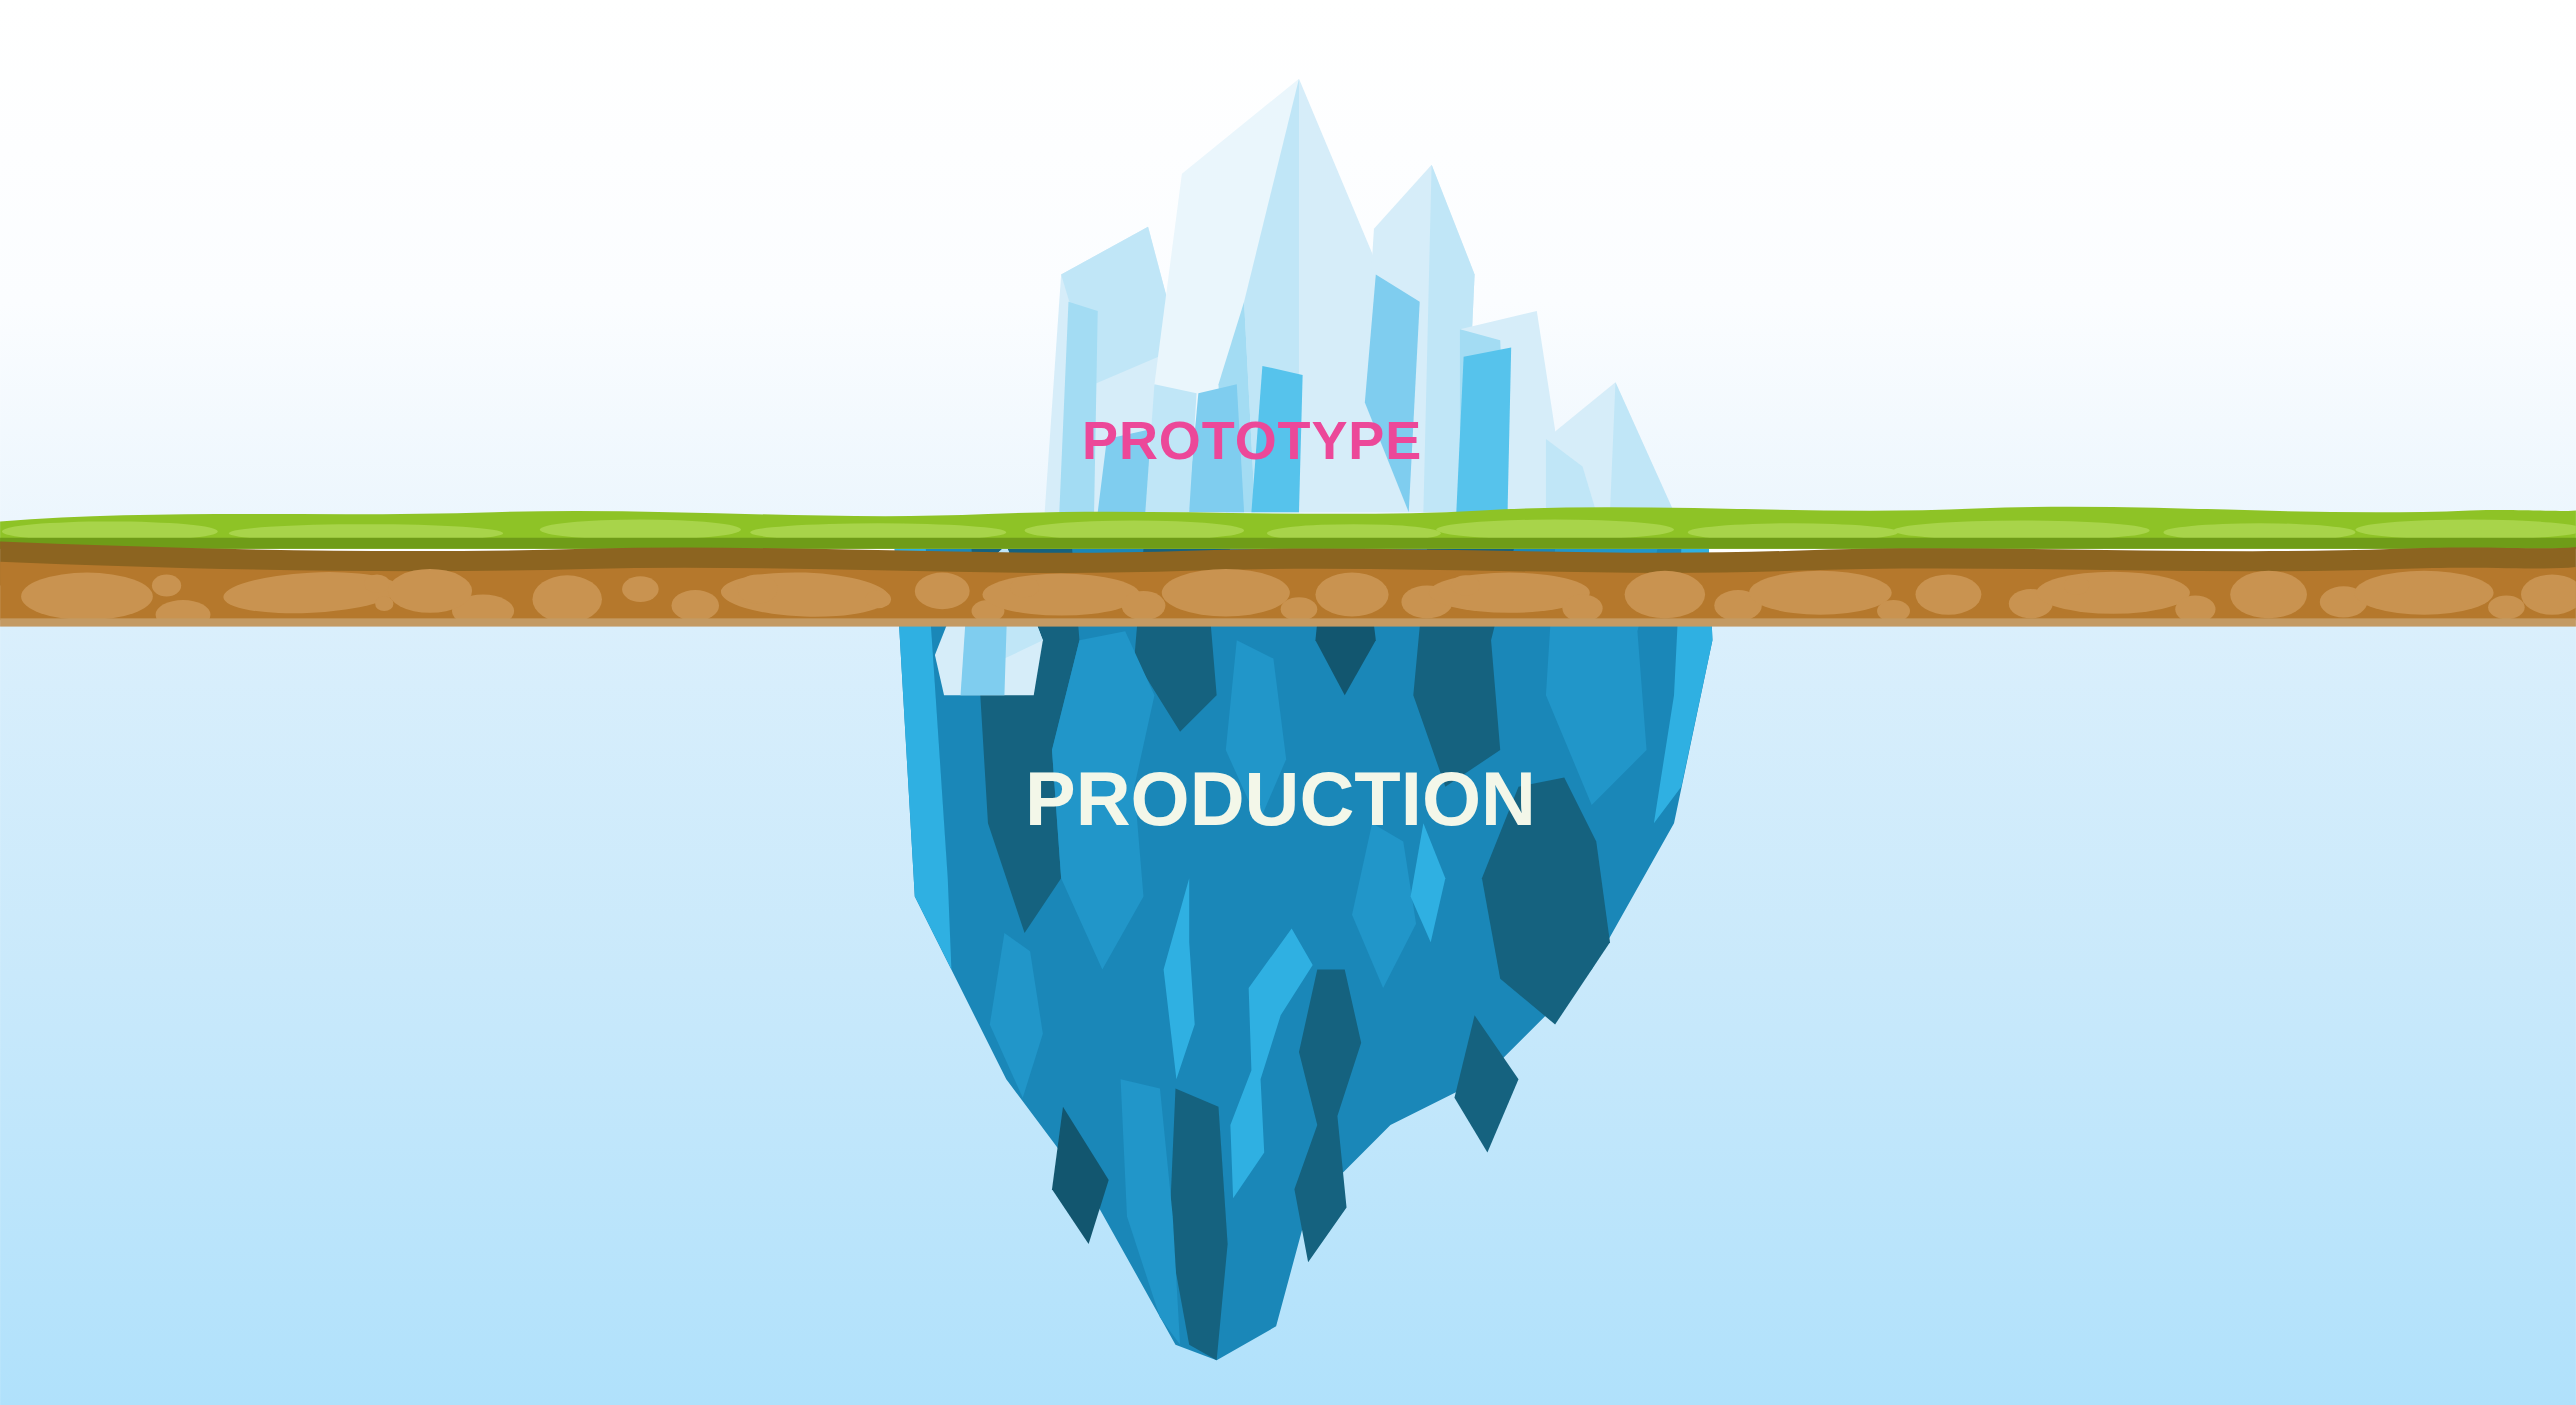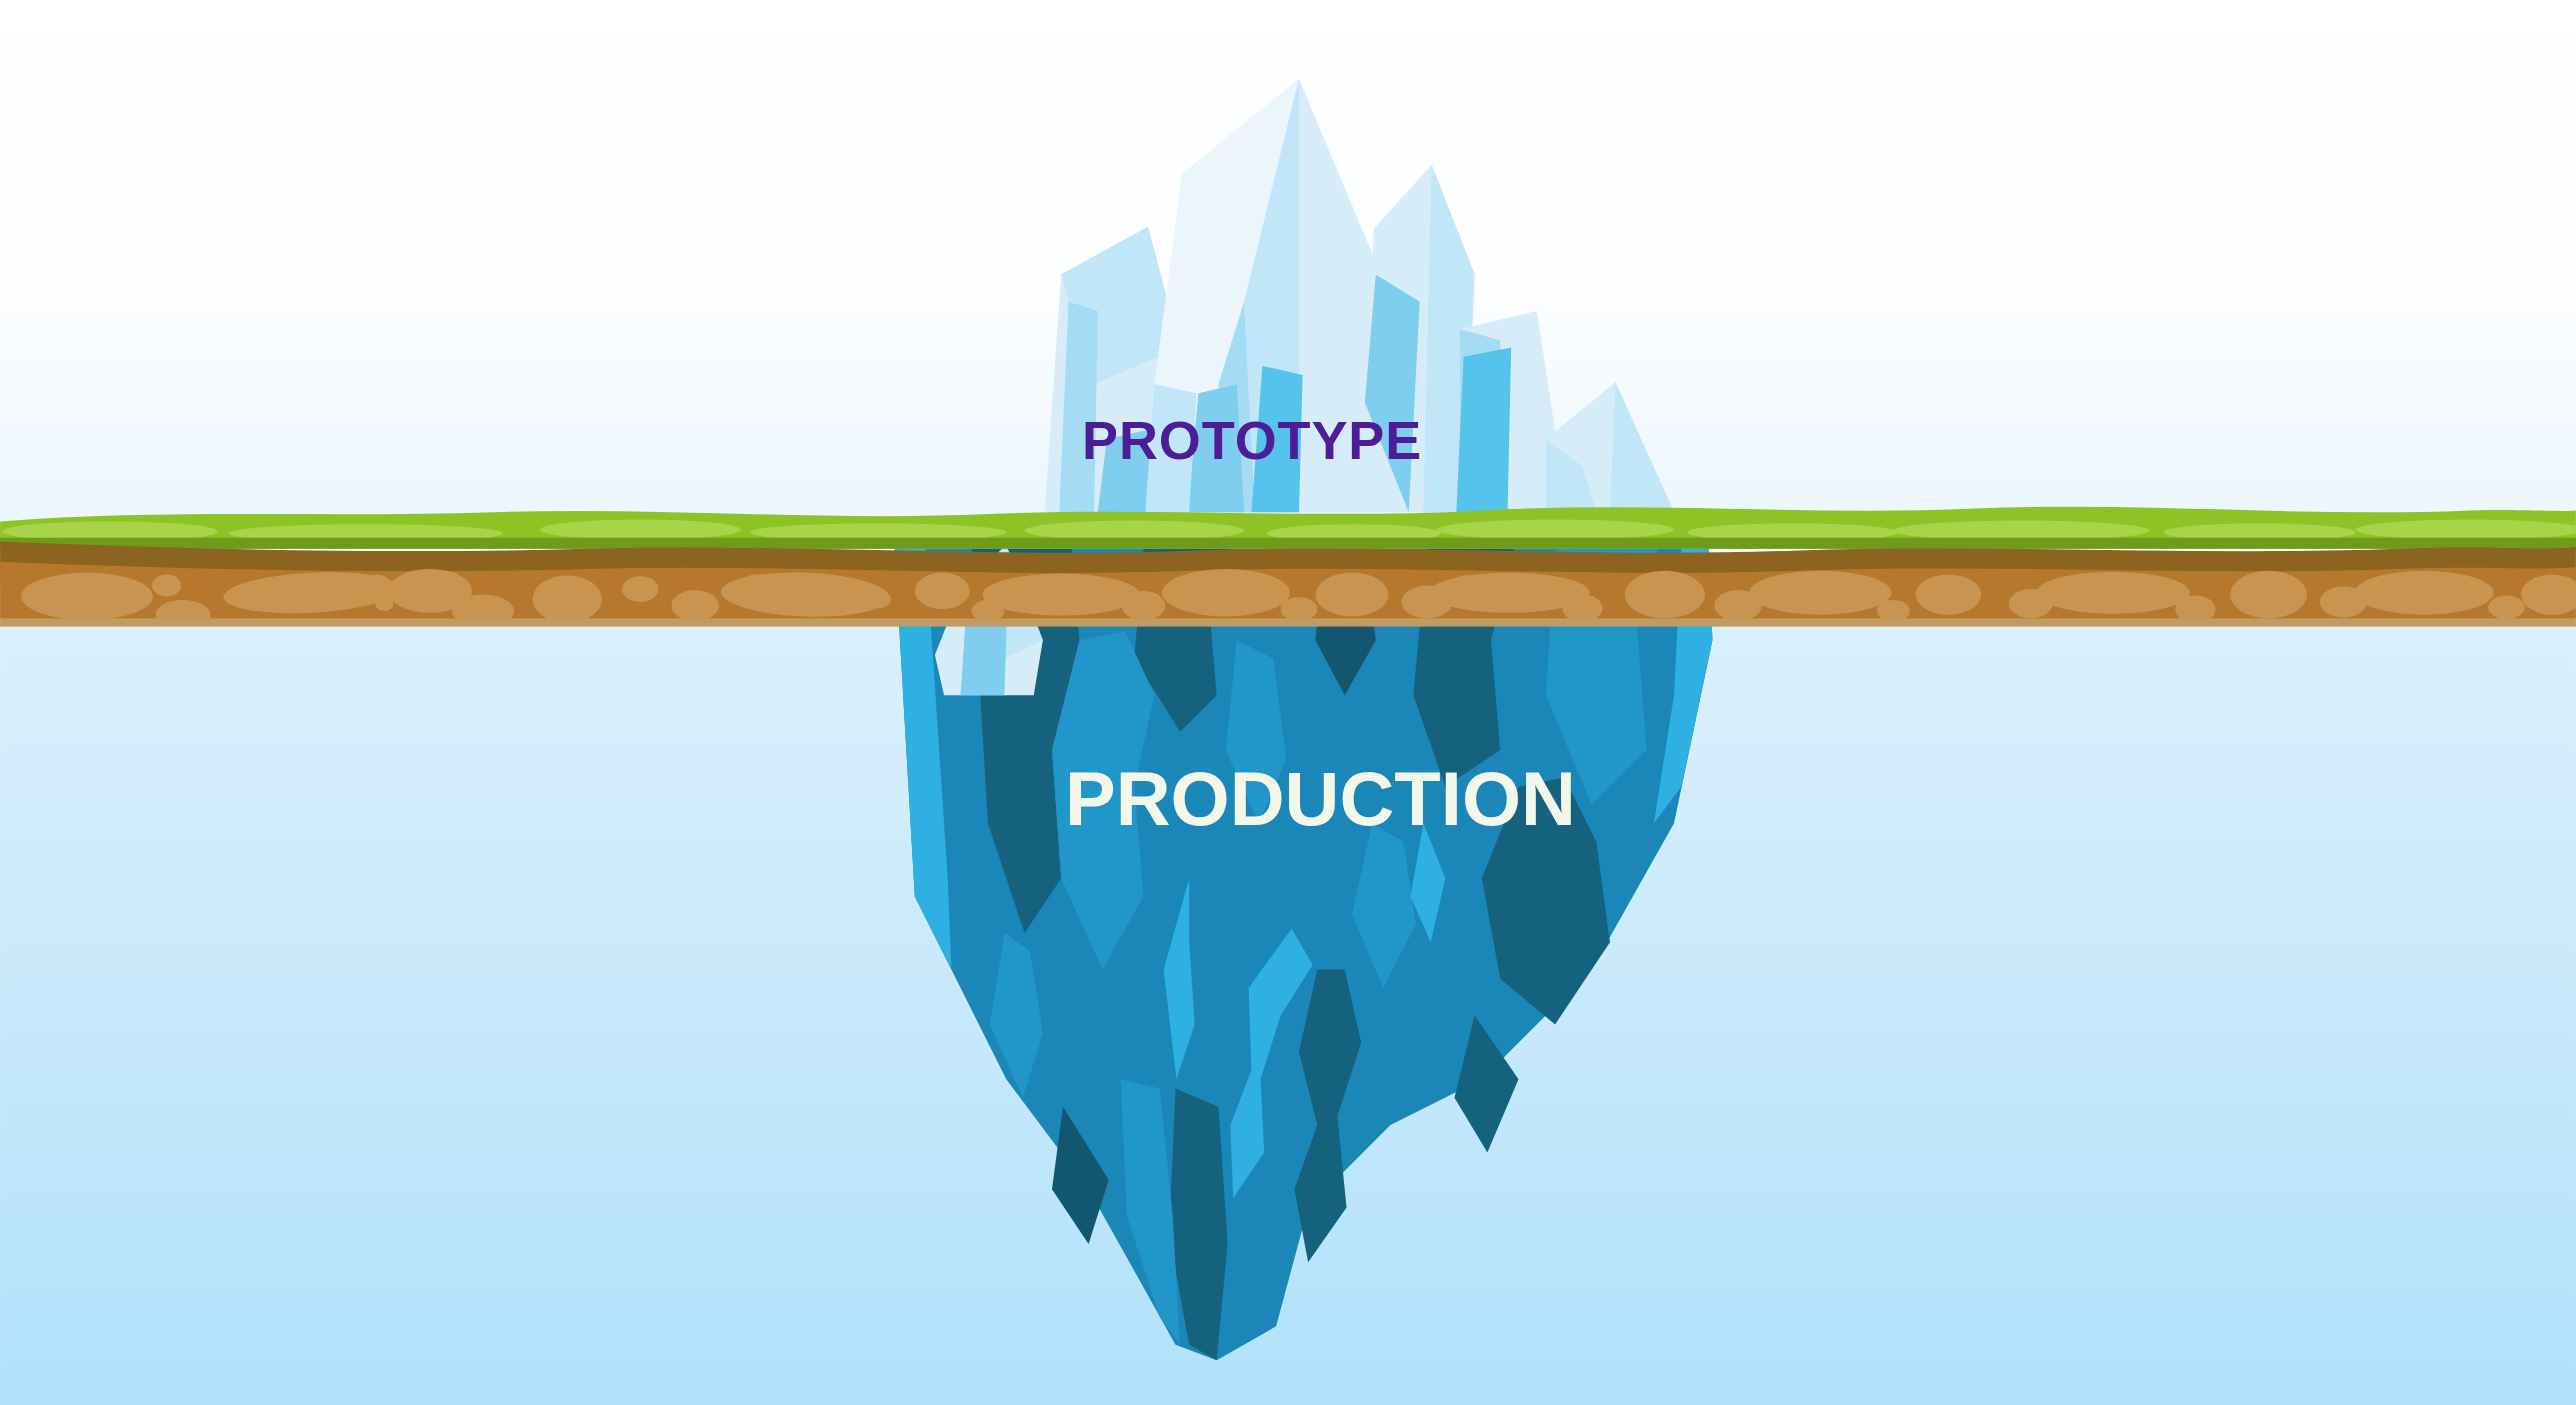--- a/index.html
+++ b/index.html
@@ -38,30 +38,29 @@
     position: absolute;
     white-space: nowrap;
     font-weight: bold;
     letter-spacing: 0.5px;
     line-height: 1;
   }
   #label-prototype {
     left: 1082px;
     top: 413px;
     font-size: 54px;
-    color: #4c1d95;
+    color: #ec4899;
     letter-spacing: 0.9px;
   }
   #label-production {
     left: 1025px;
     top: 761px;
     font-size: 76px;
     color: #f3f7e9;
     letter-spacing: 0px;
-    margin-left: 40px;
   }
 </style>
 </head>
 <body>
 
 <div id="scene">
 
   <svg id="scene-svg" viewBox="0 0 2816 1536" xmlns="http://www.w3.org/2000/svg">
     <defs>
       <linearGradient id="skyGrad" x1="0" y1="0" x2="0" y2="1">

